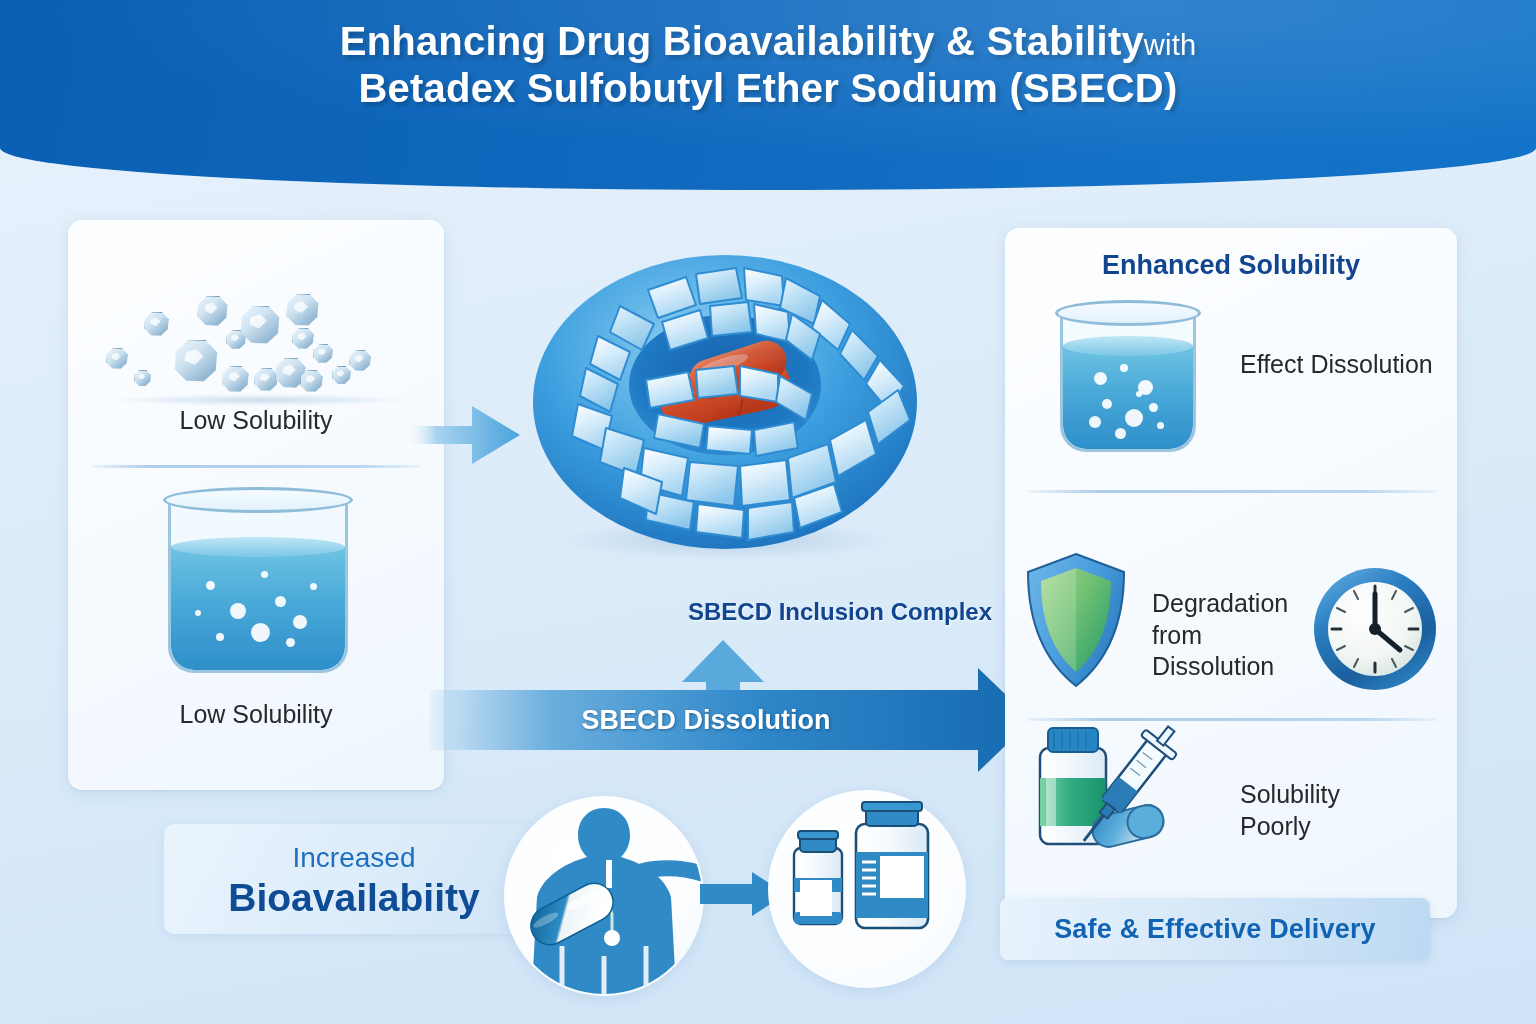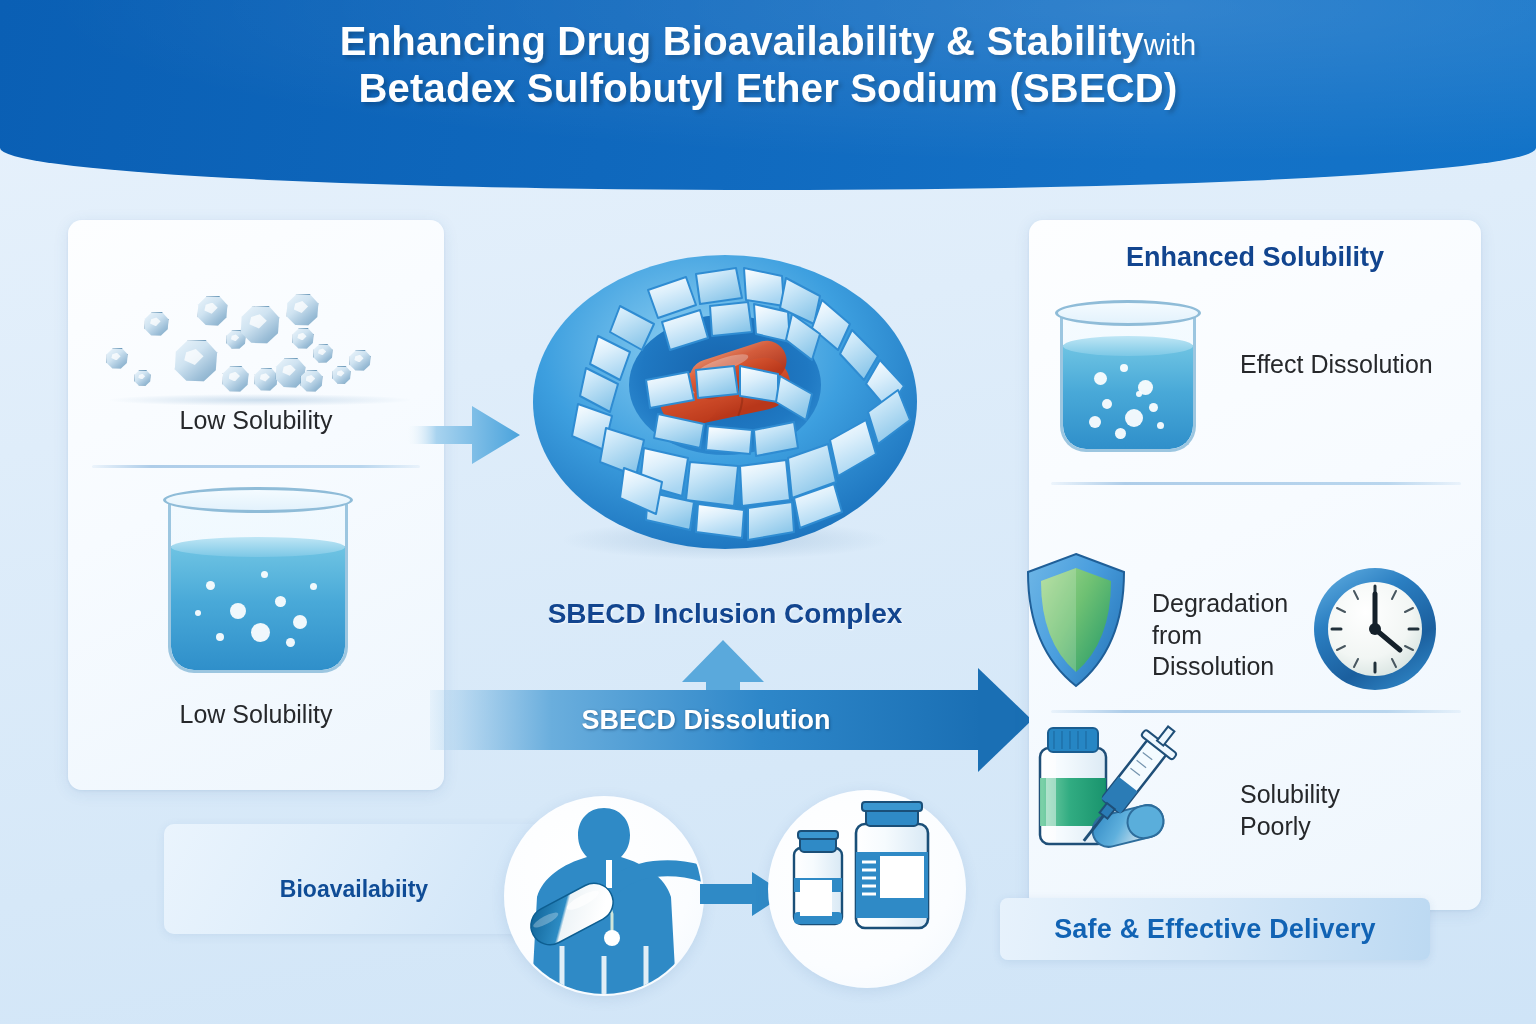--- a/index.html
+++ b/index.html
@@ -35,21 +35,21 @@
   .title-line .with{ font-weight:normal; font-size:29px; }
 
   
   .card{
     position:absolute;
     background:linear-gradient(155deg,#fdfeff 0%,#f7fbff 45%,#eef6fd 100%);
     border-radius:14px;
     box-shadow:0 3px 16px rgba(40,90,150,.10), 0 1px 3px rgba(40,90,150,.08);
   }
   #card-left { left:68px;  top:220px; width:376px; height:570px; }
-  #card-right{ left:1005px;top:220px; width:452px; height:690px;margin-left:24px; }
+  #card-right{ left:1005px;top:228px; width:452px; height:690px; }
 
   .card-heading{
     position:absolute; width:100%; text-align:center;
     color:#12458f; font-weight:bold; font-size:27px;
     text-shadow:1px 1px 2px rgba(255,255,255,.9);
   }
   .sub-label{
     position:absolute; color:#26282b; font-size:25px; font-weight:normal;
   }
   .divider{
@@ -102,22 +102,22 @@
   }
   .bub{ position:absolute; background:#ffffff; border-radius:50%; opacity:.92; }
 
   
   #cd-complex{ position:absolute; left:528px; top:252px; width:394px; height:300px; }
   #cd-shadow{
     position:absolute; left:560px; top:520px; width:330px; height:40px;
     background:radial-gradient(ellipse at 50% 50%, rgba(120,160,195,.35) 0%, rgba(120,160,195,0) 70%);
   }
   #cd-label{
-    position:absolute; left:458px; top:598px; width:534px; text-align:center;
-    color:#12458f; font-weight:bold; font-size:28px;
+    position:absolute; left:458px; top:598px; width:534px; text-align:right;
+    color:#12458f; font-weight:bold; font-size:24px;
     text-shadow:1px 1px 2px rgba(255,255,255,.85);
   }
 
   
   #arrow-left-to-center{ position:absolute; left:404px; top:396px; width:118px; height:78px; }
   #band-arrow{ position:absolute; left:430px; top:690px; width:602px; height:60px; }
   #band-arrow .shaft{
     position:absolute; left:0; top:0; width:552px; height:60px;
     background:linear-gradient(90deg,rgba(196,224,245,.25) 0%,#6aaedd 22%,#2e87c9 60%,#1a6fb4 100%);
   }
@@ -143,21 +143,21 @@
 
   
   #bio-band{
     position:absolute; left:164px; top:824px; width:380px; height:110px;
     background:linear-gradient(120deg,#eaf4fd 0%,#dcecfa 55%,#cfe4f7 100%);
     border-radius:10px; box-shadow:0 2px 10px rgba(60,110,165,.10);
   }
   #bio-line1{ position:absolute; left:0; top:18px; width:100%; text-align:center;
     color:#1f6fc0; font-size:28px; }
   #bio-line2{ position:absolute; left:0; top:52px; width:100%; text-align:center;
-    color:#0f4c96; font-size:23px; font-weight:bold; }
+    color:#0f4c96; font-size:39px; font-weight:bold; }
 
   .circle-badge{
     position:absolute; border-radius:50%;
     background:radial-gradient(circle at 40% 35%,#ffffff 0%,#fbfdff 62%,#f1f7fd 100%);
     box-shadow:0 3px 14px rgba(60,110,165,.13);
   }
   #badge-person{ left:504px; top:796px; width:200px; height:200px; }
   #badge-vials { left:768px; top:790px; width:198px; height:198px; }
 
   #mid-arrow{ position:absolute; left:700px; top:872px; width:86px; height:44px; }
@@ -481,20 +481,21 @@
     </g>
   </g>
 </svg>
 
 <div class="sub-label" style="left:1240px; top:778px; line-height:1.28;">
   <div>Solubility</div>
   <div>Poorly</div>
 </div>
 
 <div id="bio-band">
+  <div id="bio-line1">Increased</div>
   <div id="bio-line2">Bioavailabiity</div>
 </div>
 
 <div id="badge-person" class="circle-badge"></div>
 <svg style="position:absolute; left:504px; top:796px; width:200px; height:200px;" viewBox="0 0 200 200">
   <defs>
     <clipPath id="circClip">
         <circle cx="100" cy="100" r="98"></circle>
       </clipPath>
     <linearGradient id="capG2" x1="0" y1="0" x2="1" y2="0.4">

